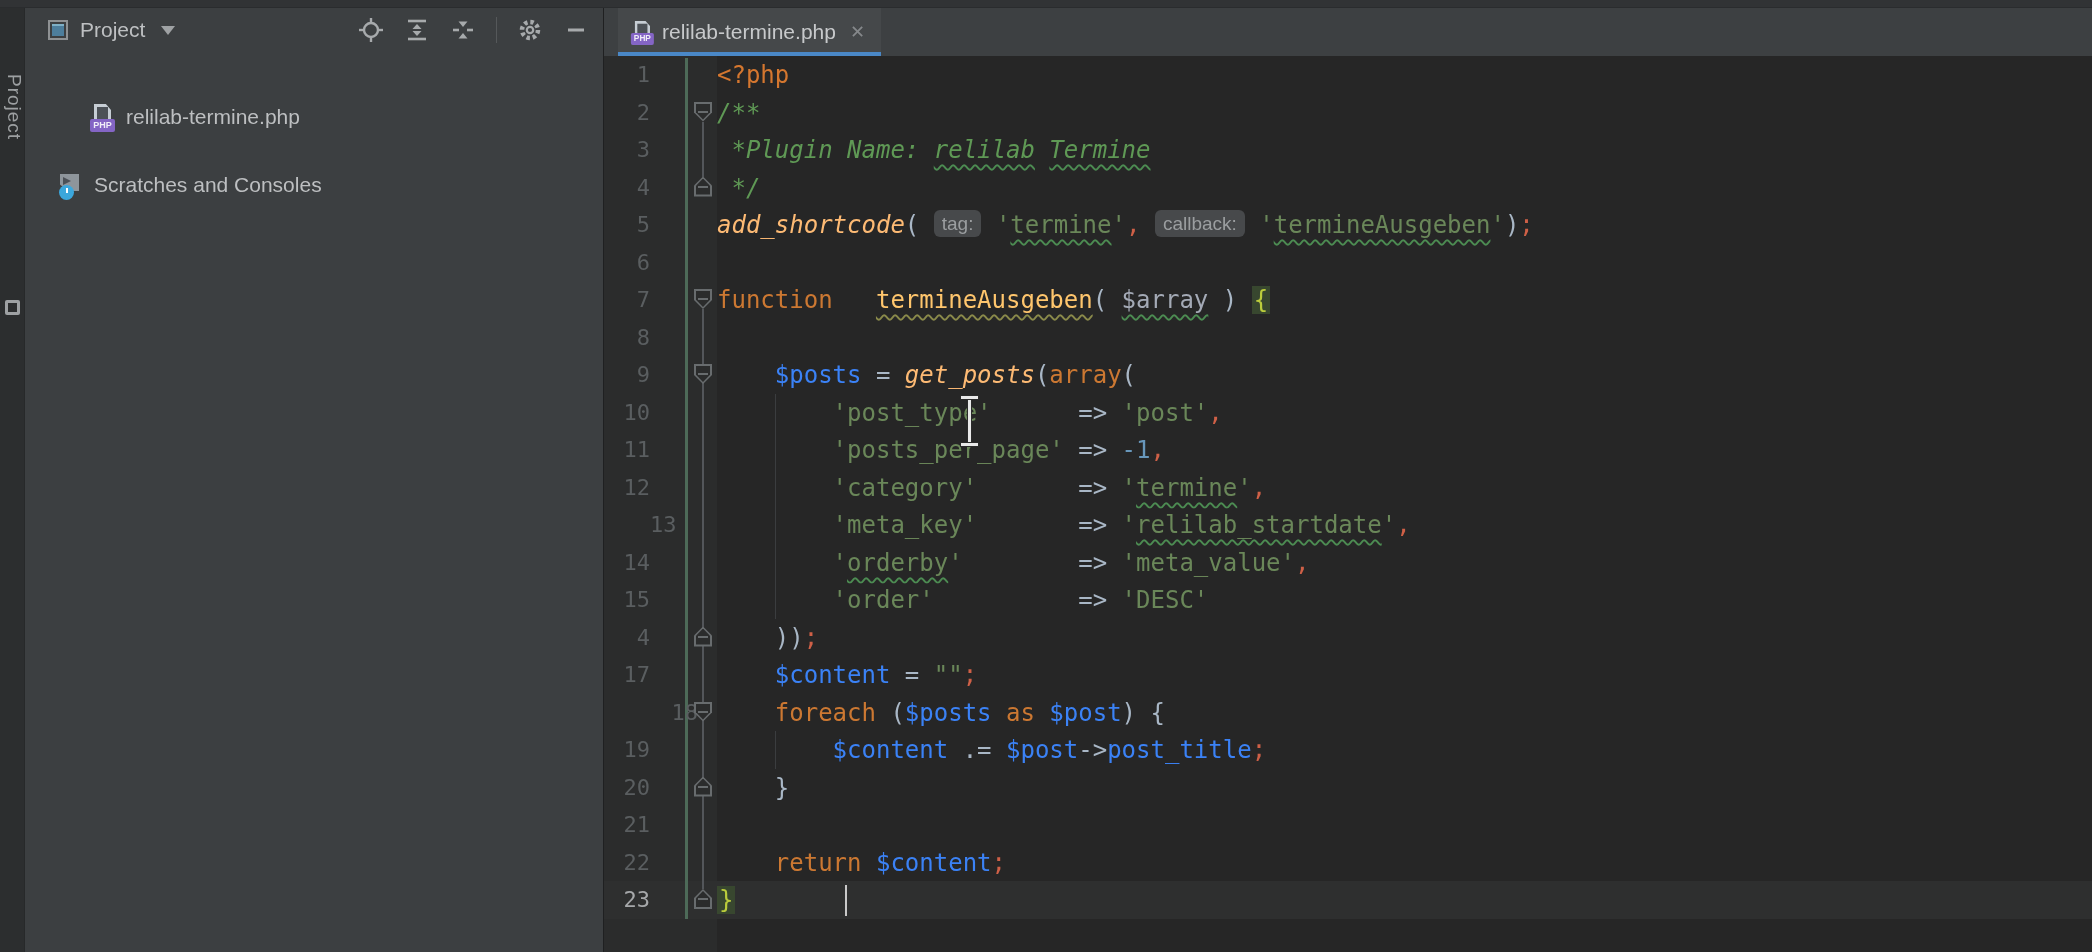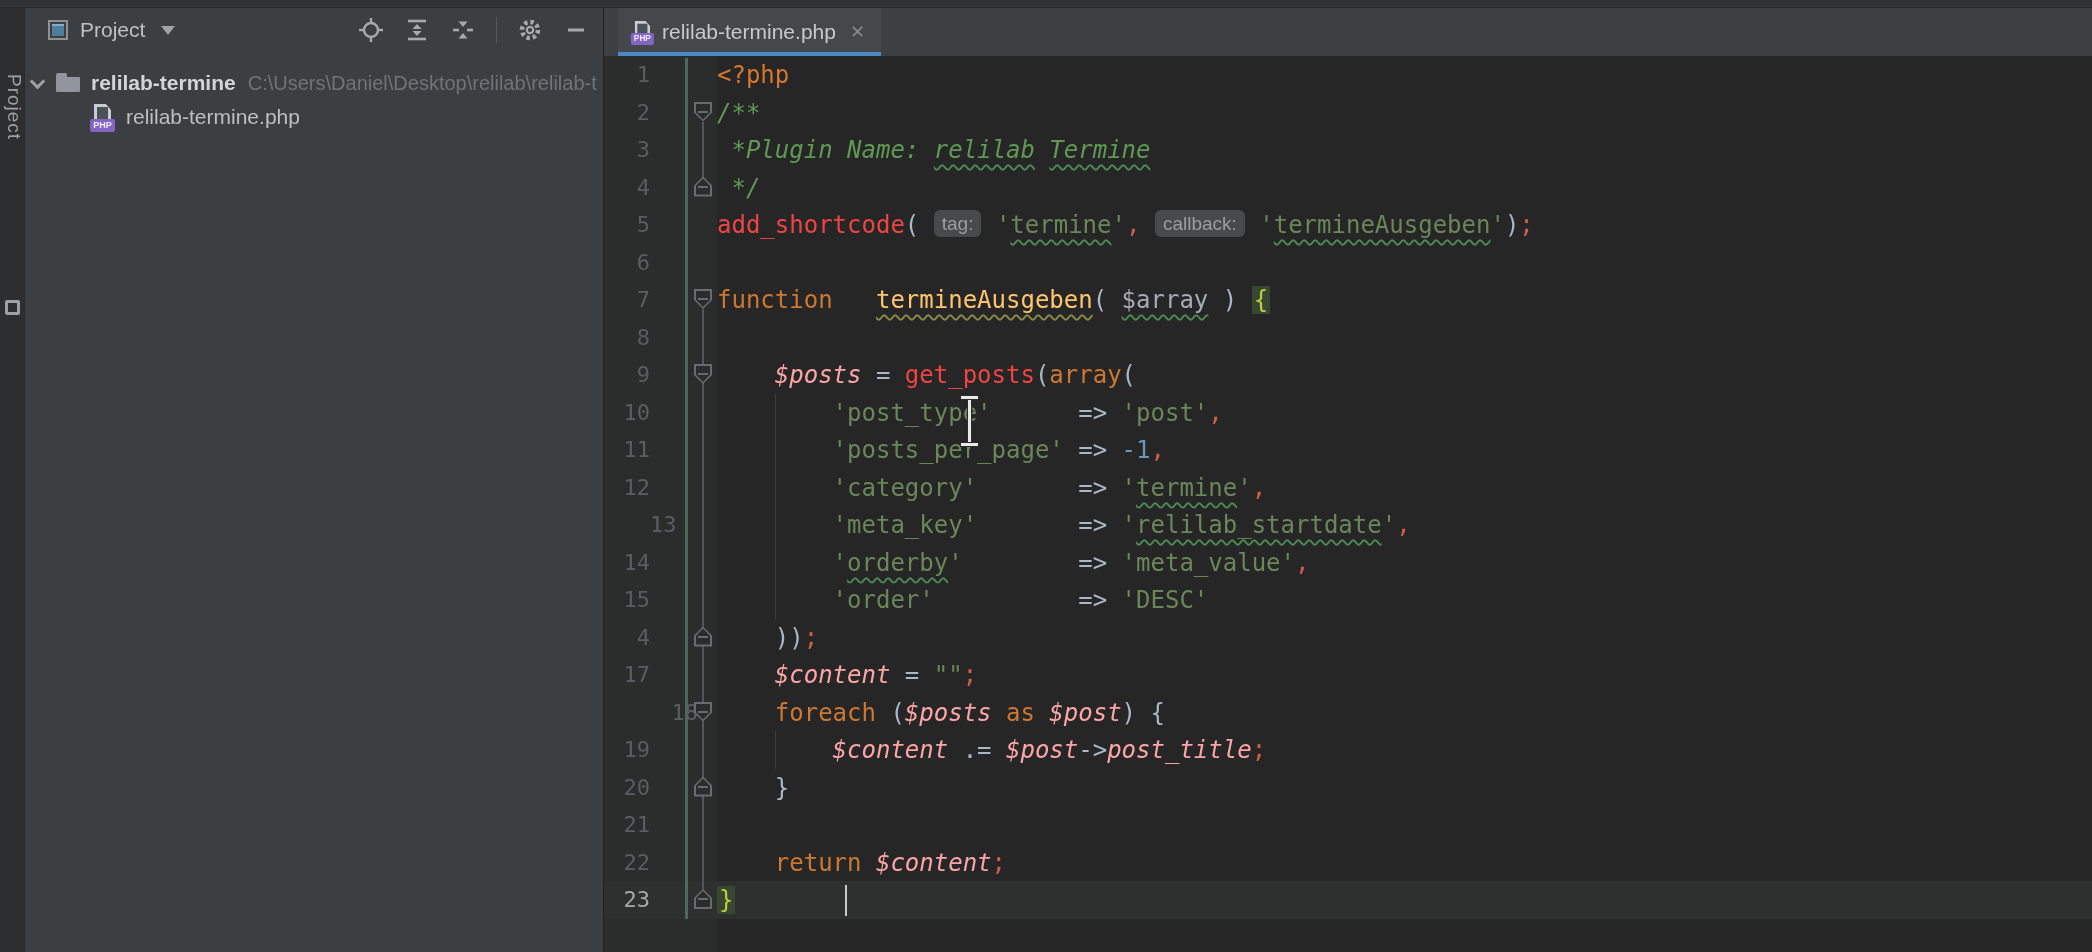--- a/index.html
+++ b/index.html
@@ -86,25 +86,25 @@
   .fold.end   .outer, .fold.end   .inner { clip-path:polygon(50% 0,100% 45%,100% 100%,0 100%,0 45%); }
   .fold-conn { position:absolute; left:98px; width:2px; background:#53565A; }
   .indent-guide { position:absolute; width:1px; background:#3B3D3F; }
 
   .code-line { position:absolute; left:113px; height:38px; white-space:pre;
                font:24px/38px "DejaVu Sans Mono", monospace; color:#A9B7C6; }
   .tk-tag   { color:#D5772F; }
   .tk-kw    { color:#CC7832; }
   .tk-cm, .tk-cmw { color:#5F9955; font-style:italic; }
   .tk-str, .tk-strw { color:#6A8759; }
-  .tk-var   { color:#fca5a5;font-style:italic; }
+  .tk-var   { color:#3b82f6; }
   .tk-num   { color:#6897BB; }
   .tk-pun, .tk-sp { color:#A9B7C6; }
   .tk-sc    { color:#CF6047; }
-  .tk-call  { color:#ef4444; }
+  .tk-call  { color:#fdba74;font-style:italic; }
   .tk-fnw   { color:#FFC66D; }
   .tk-paramw{ color:#A4AAB6; }
   .tk-cmw, .tk-strw, .tk-fnw, .tk-paramw {
       text-decoration-line:underline; text-decoration-style:wavy;
       text-decoration-color:#4C8C52; text-decoration-thickness:1.5px; text-underline-offset:6px; }
   .tk-fnw { text-decoration-color:#8a8a4a; }
   .tk-brace { color:#BBCC3C; background:#38472F; padding:0 2px; }
   .tk-hint { display:inline-block; background:#47494B; color:#9B9EA0; border-radius:6px; padding:0 8px;
              font:19px/27px "Liberation Sans", sans-serif; vertical-align:3px; font-style:normal; }
 
@@ -169,35 +169,37 @@
           </svg>
         </span>
         <span>
           <svg width="26" height="26" viewBox="0 0 26 26">
             <rect x="5" y="11.5" width="16" height="3" fill="#A7AAAC"></rect>
           </svg>
         </span>
       </span>
   </div>
   <div class="abs" id="tree">
-      <div class="tree-row" style="top: 10px;">
-        <span style="width: 0px; flex: 0 0 auto;"></span>
-        <span class="chev down"></span>
-        <span class="ticon icon-folder"></span>
-        <span class="tree-label bold">relilab-termine</span>
-        <span class="tree-suffix">C:\Users\Daniel\Desktop\relilab\relilab-t</span>
-      </div>
       <div class="tree-row" style="top: 44px;">
         <span style="width: 32px; flex: 0 0 auto;"></span>
         <span class="chev-space"></span>
         <span class="ticon icon-php">
           <span class="page"></span>
           <span class="badge">PHP</span>
         </span>
         <span class="tree-label">relilab-termine.php</span>
+      </div>
+      <div class="tree-row" style="top: 112px;">
+        <span style="width: 0px; flex: 0 0 auto;"></span>
+        <span class="chev-space"></span>
+        <span class="ticon icon-scratches">
+          <span class="sheet"></span>
+          <span class="clock"></span>
+        </span>
+        <span class="tree-label">Scratches and Consoles</span>
       </div>
     </div>
 </div>
 
 <div class="abs" id="editor">
   <div class="abs" id="tab-bar">
     <div id="tab">
       <span class="ticon icon-php">
           <span class="page"></span>
           <span class="badge">PHP</span>

